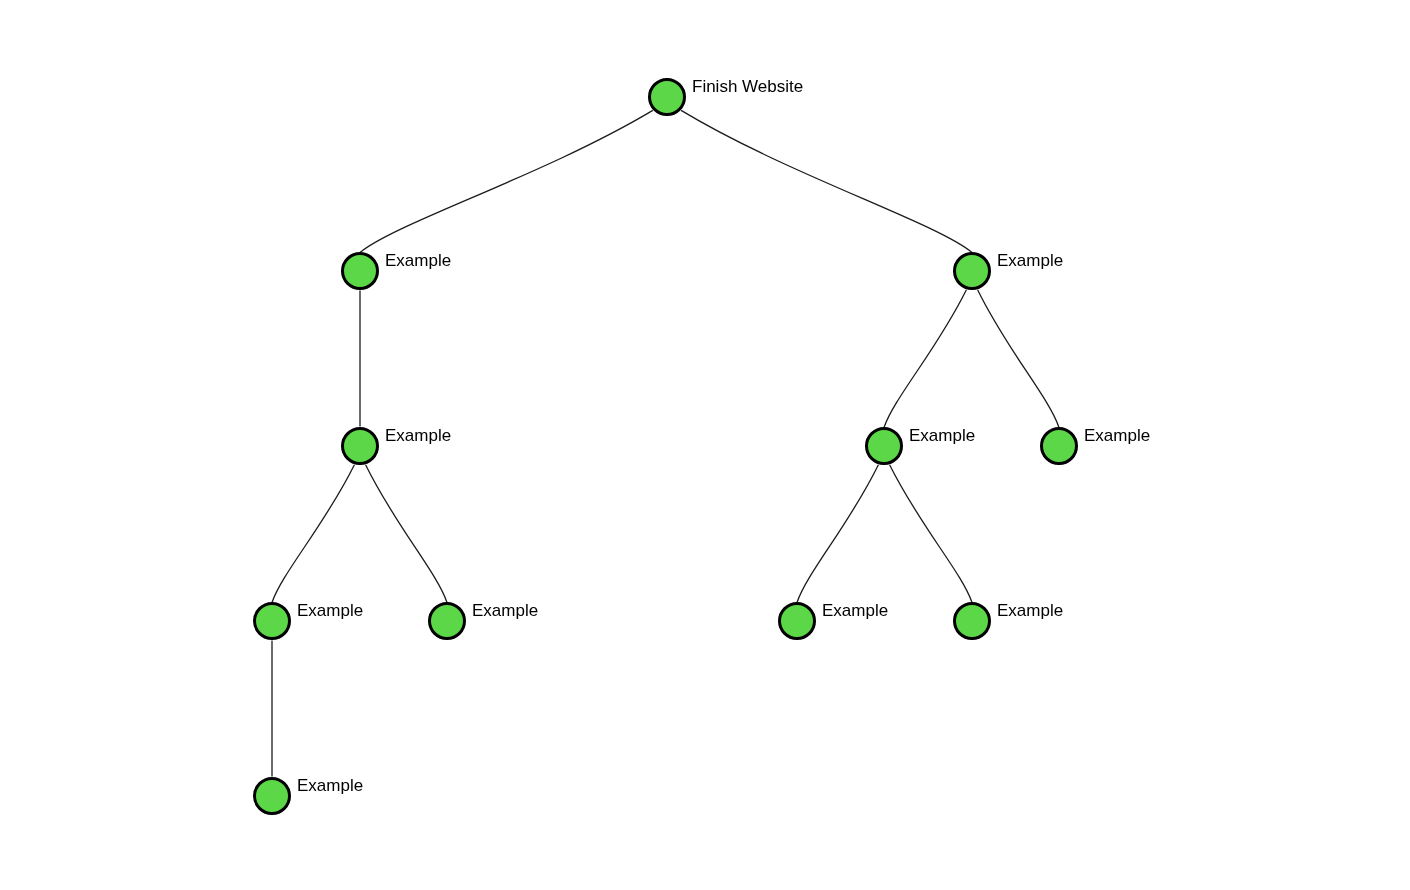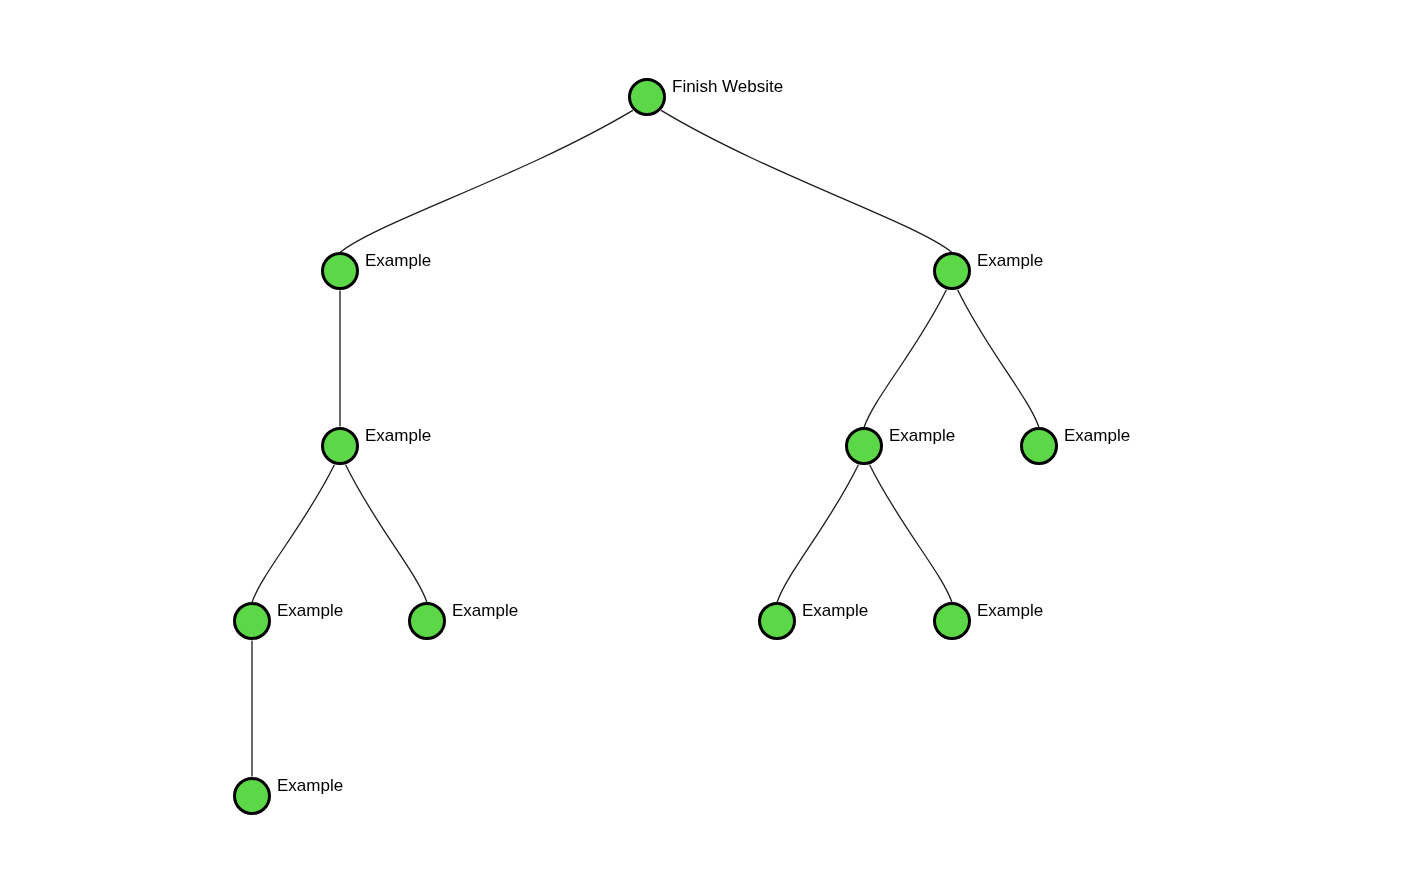--- a/index.html
+++ b/index.html
@@ -9,20 +9,21 @@
     width: 1410px;
     height: 890px;
     overflow: hidden;
     font-family: "Liberation Sans", sans-serif;
   }
   .diagram-wrap {
     position: relative;
     width: 1376px;
     height: 890px;
     background: #ffffff;
+    margin-left: 20px;
   }
   svg.canvas {
     display: block;
     width: 1410px;
     height: 890px;
   }
   .edge {
     fill: none;
   }
   .node-circle {

